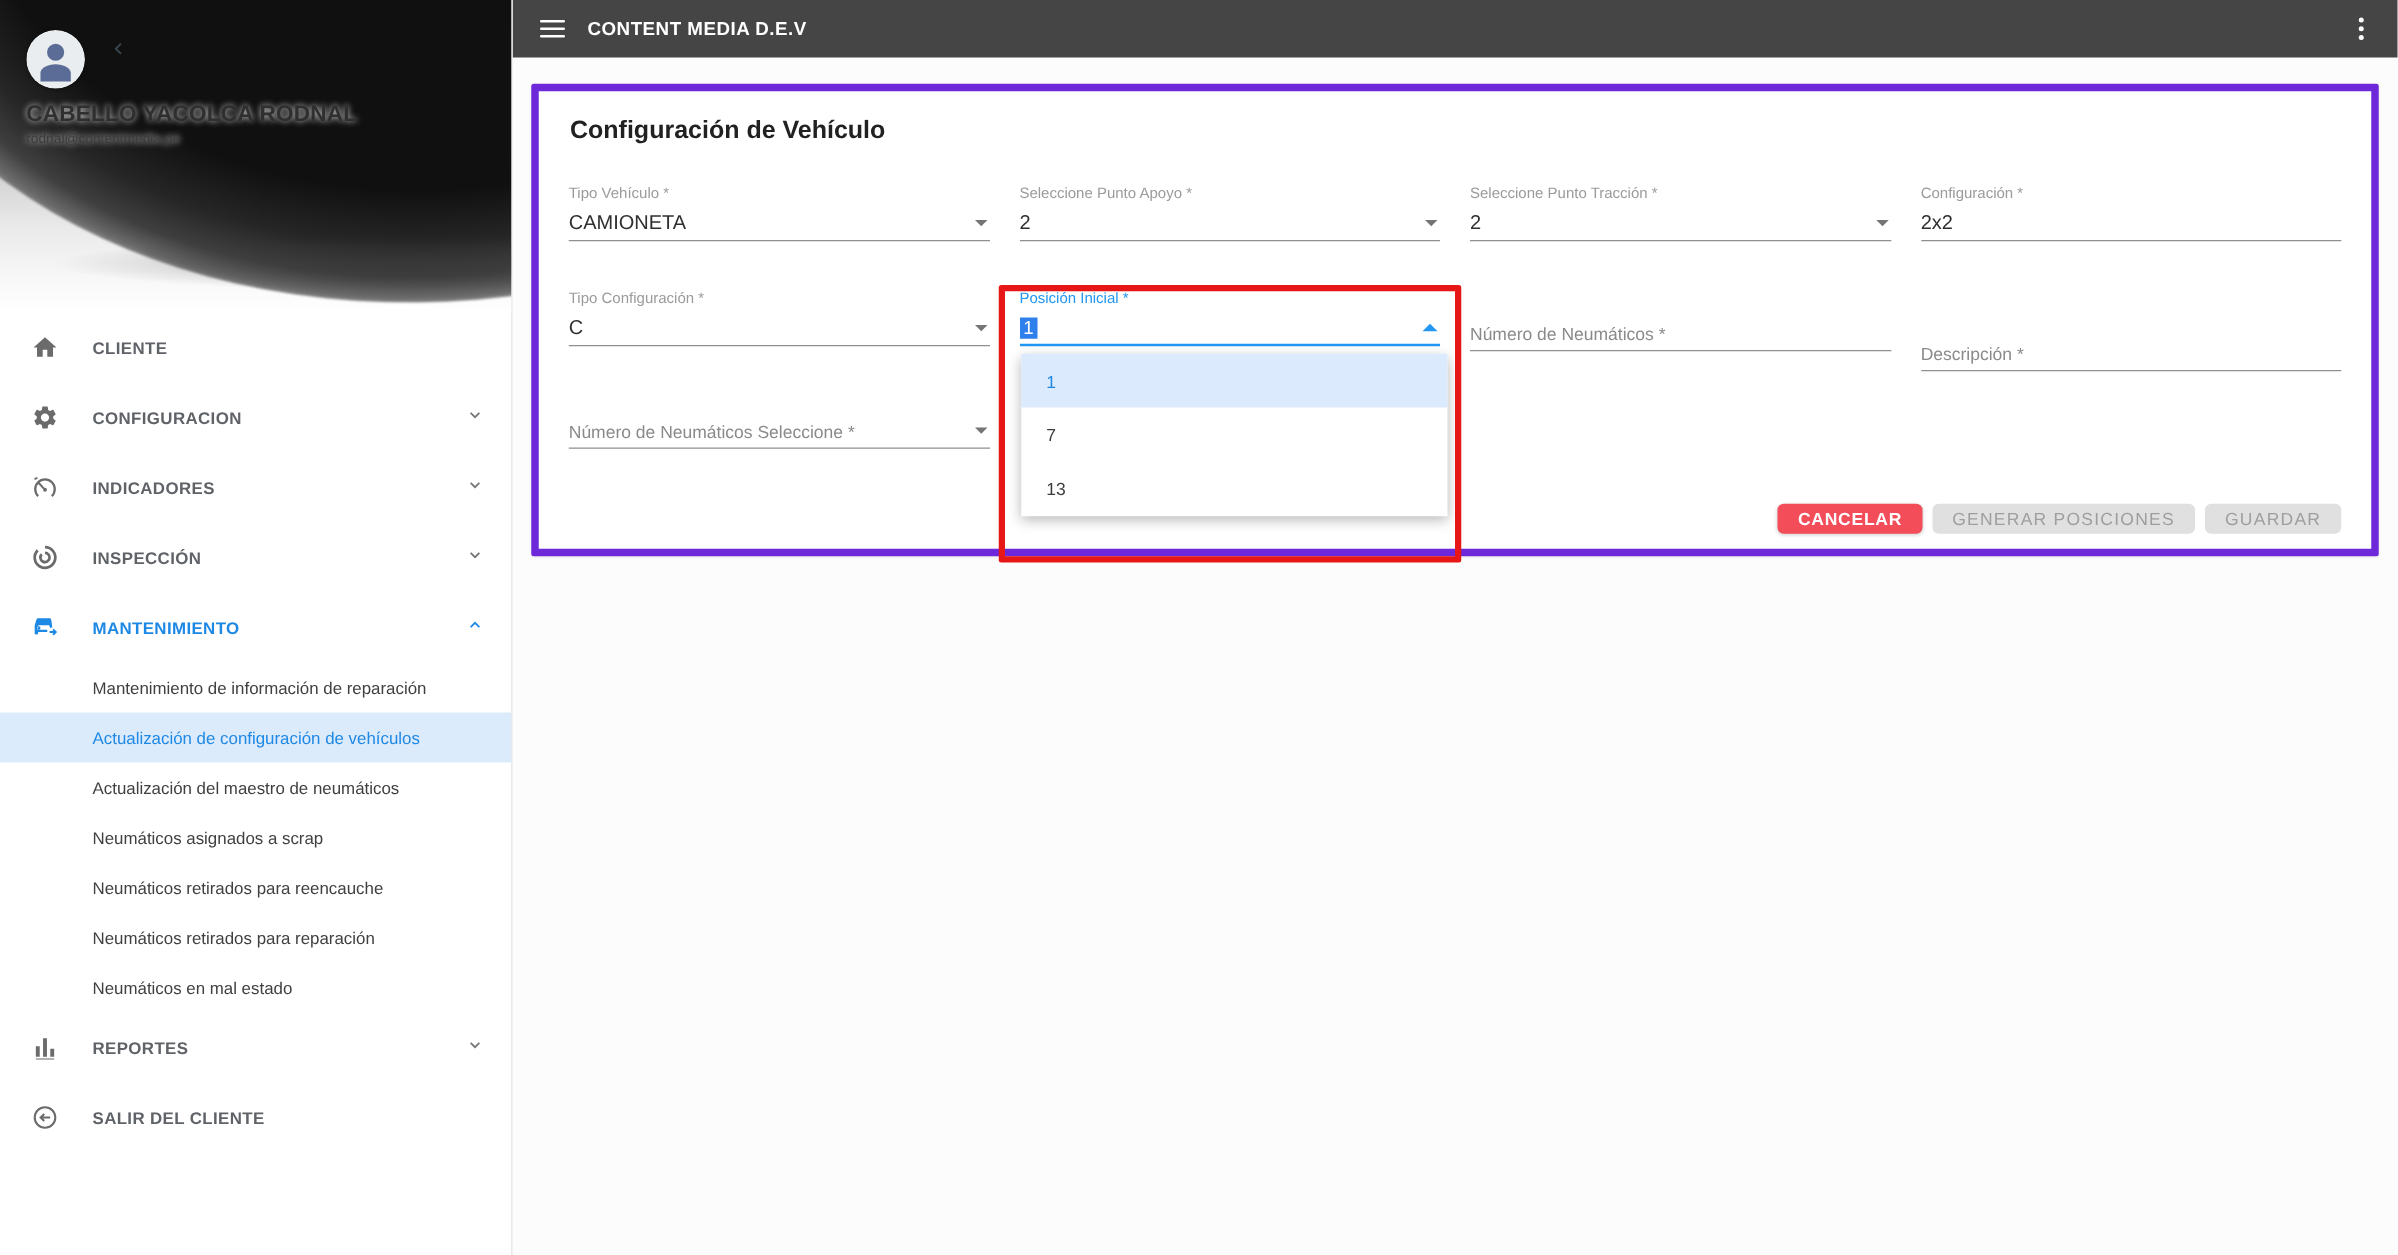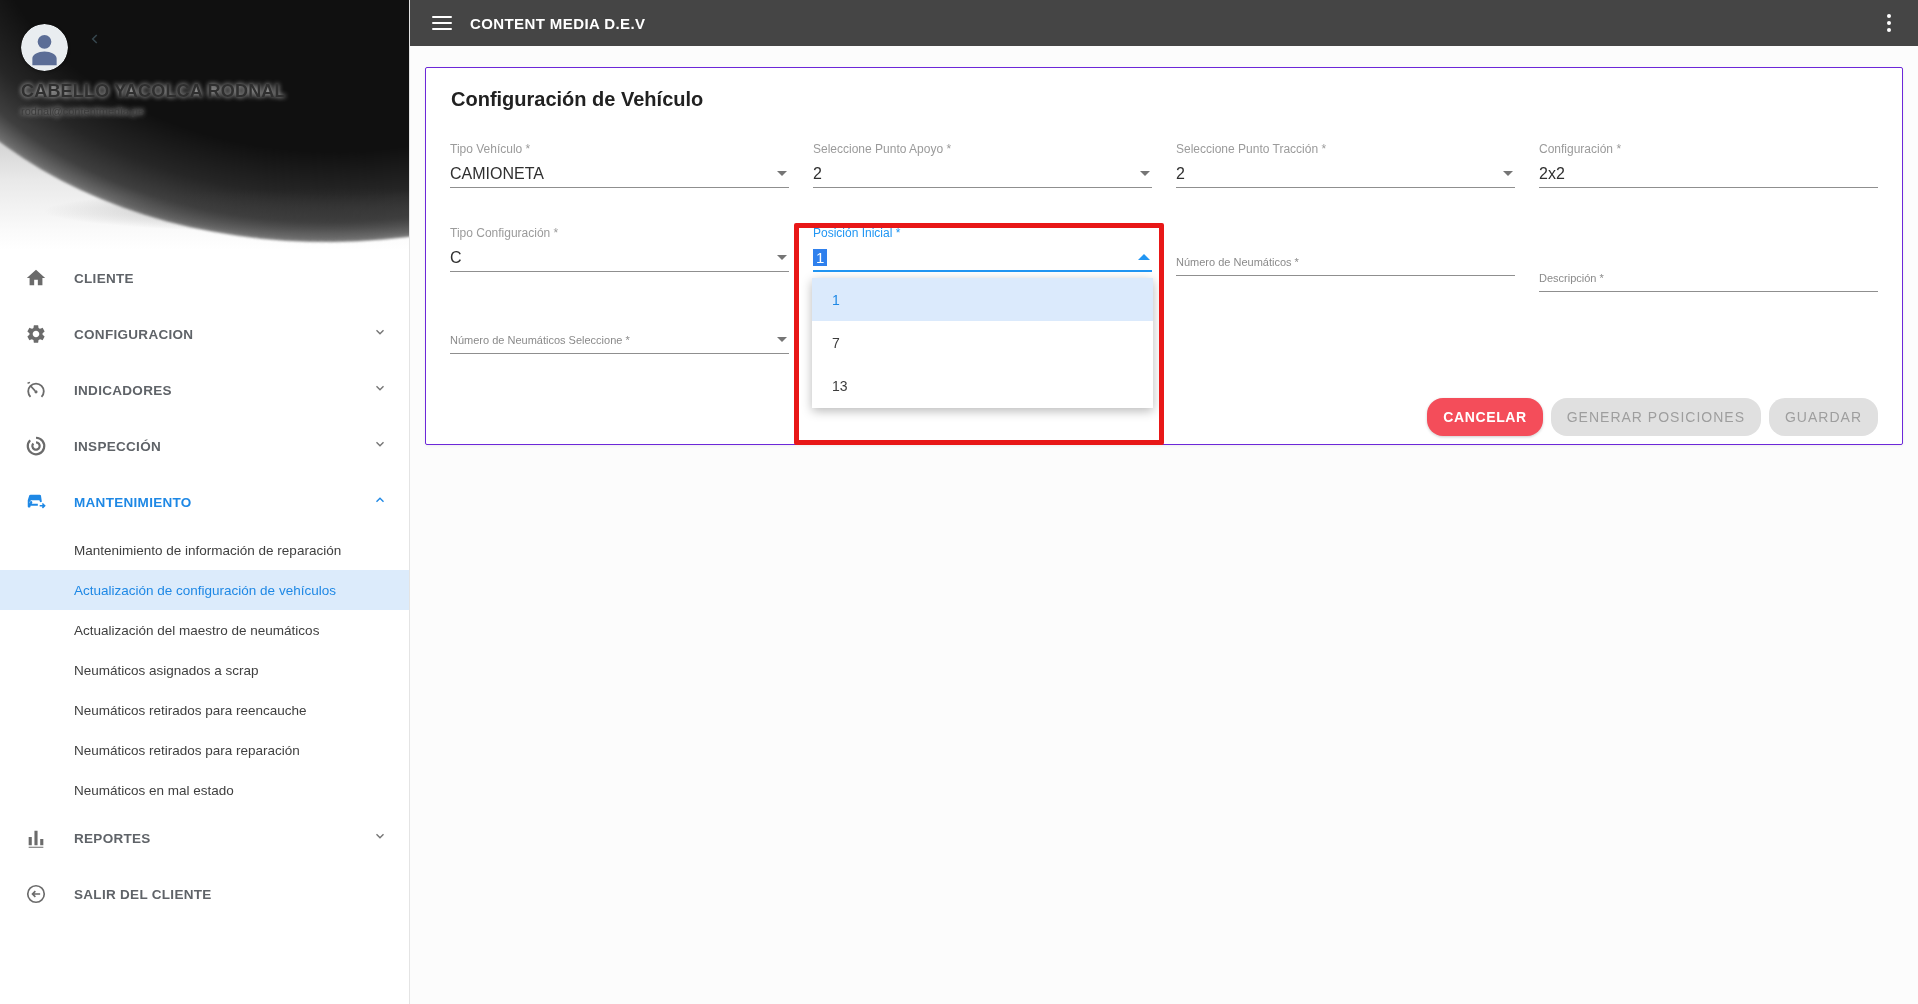--- a/index.html
+++ b/index.html
@@ -43,55 +43,55 @@
   .hamburger div { height:2px; background:#fff; border-radius:1px; }
   .topbar-title { margin-left:18px; color:#fff; font-size:15px; font-weight:700; letter-spacing:.4px; }
   .kebab { position:absolute; right:18px; top:12px; width:22px; height:22px;
            display:flex; flex-direction:column; align-items:center; justify-content:space-between;
            padding:2px 0; cursor:pointer; }
   .kebab div { width:4px; height:4px; background:#fff; border-radius:50%; }
 
   
   .main { position:absolute; left:410px; top:46px; width:1508px; height:958px; background:#fcfcfc; }
   .card { position:absolute; left:15px; top:21px; right:15px; height:378px; background:#fff;
-          border:1px solid #6d28d9; border-radius:2px; box-shadow:0 1px 3px rgba(0,0,0,.06); }
+          border:6px solid #6d28d9; border-radius:2px; box-shadow:0 1px 3px rgba(0,0,0,.06); }
   .card-title { position:absolute; left:25px; top:20px; font-size:20px; font-weight:700; color:#212121; }
 
   .form-row { position:absolute; left:24px; right:24px; display:grid;
               grid-template-columns:repeat(4,1fr); column-gap:24px; }
   .row1 { top:74px; } .row2 { top:158px; } .row3 { top:240px; }
 
   .f-label { height:16px; font-size:12px; color:#9b9b9b; margin-bottom:2px; }
   .f-label.focus { color:#2196f3; }
   .f-control { height:28px; border-bottom:1px solid #8f8f8f; display:flex;
                align-items:center; justify-content:space-between;
                font-size:16px; color:#2f2f2f; }
   .f-control.focus { border-bottom:2px solid #2196f3; }
-  .f-control .ph { font-size:11px; color:#8a8a8a; }
+  .f-control .ph { font-size:14px; color:#8a8a8a; }
   .sel-value { background:#2f80ed; color:#fff; padding:0 3px; font-size:15px; }
   .tri-down { width:0; height:0; border-left:5px solid transparent; border-right:5px solid transparent;
               border-top:5px solid #757575; margin-right:2px; }
   .tri-up-blue { width:0; height:0; border-left:6px solid transparent; border-right:6px solid transparent;
                  border-bottom:6px solid #2196f3; margin-right:2px; }
 
   
   .dropdown-panel { position:absolute; left:386px; top:210px; width:341px; height:130px;
                     background:#fff; box-shadow:0 3px 10px rgba(0,0,0,.28); z-index:20;
                     display:flex; flex-direction:column; }
   .dd-option { flex:1; display:flex; align-items:center; padding-left:20px;
                font-size:14px; color:#3c3c3c; cursor:pointer; }
   .dd-option.selected { background:#dbeafc; color:#1e88e5; }
 
   
   .red-box { position:absolute; left:368px; top:155px; width:370px; height:222px;
              border:5px solid #e81717; border-radius:2px; z-index:30; pointer-events:none; }
 
   
   .actions { position:absolute; right:24px; top:330px; display:flex; gap:8px; }
-  .btn { height:38px; border:none; border-radius:16px; padding:0 16px; font-size:14px;
+  .btn { height:24px; border:none; border-radius:5px; padding:0 16px; font-size:14px;
          font-family:"Liberation Sans",sans-serif; letter-spacing:.6px; cursor:pointer; }
   .btn-cancel { background:#f44d5a; color:#fff; font-weight:700; box-shadow:0 1px 3px rgba(0,0,0,.2); }
   .btn-disabled { background:#e0e0e0; color:#9e9e9e; font-weight:500; letter-spacing:1px; cursor:default; }
 </style>
 </head>
 <body>
 
 <div class="sidebar">
   <div class="photo">
     <div class="tire"></div>

